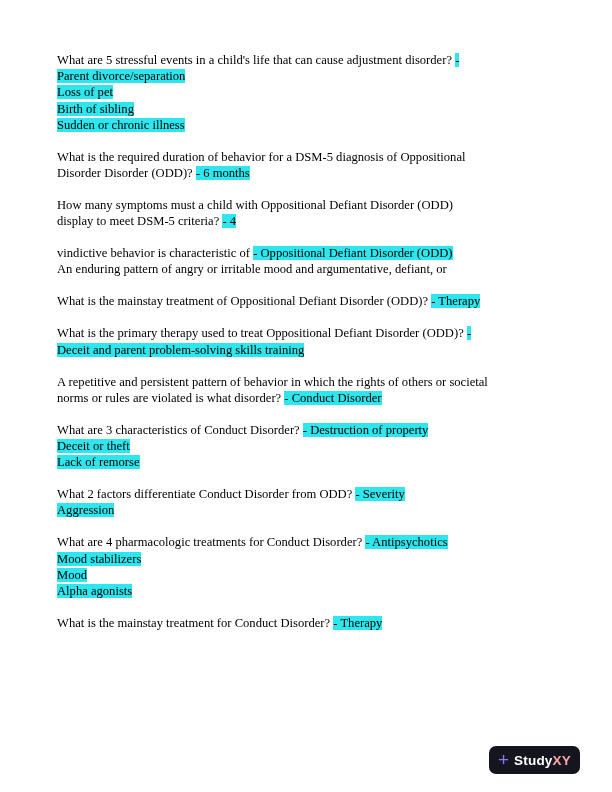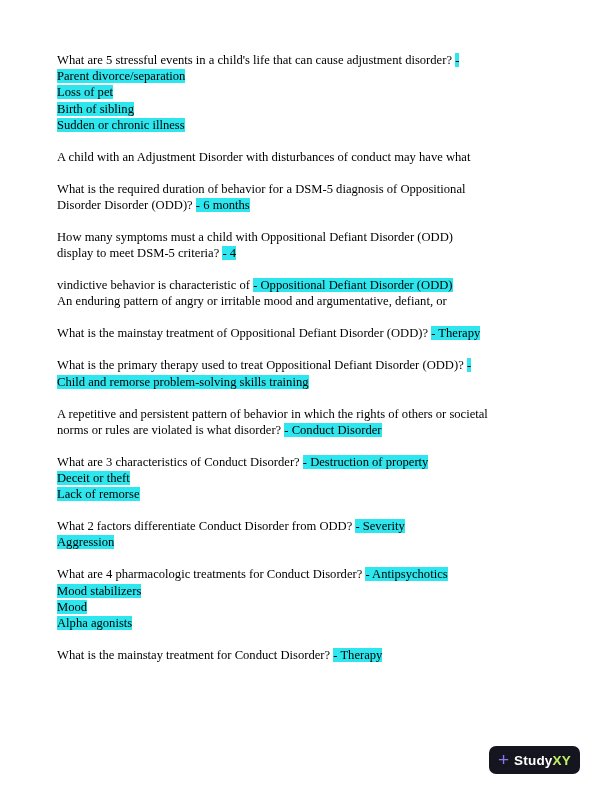--- a/index.html
+++ b/index.html
@@ -57,40 +57,39 @@
 <div class="page" style="background: rgb(255, 255, 255); color: rgb(0, 0, 0);">
   <div class="content" id="flashcard-list">
       <div class="card">
         <div class="line"><span>What are 5 stressful events in a child's life that can cause adjustment disorder? </span><span class="hl">-</span></div>
         <div class="line"><span class="hl">Parent divorce/separation</span></div>
         <div class="line"><span class="hl">Loss of pet</span></div>
         <div class="line"><span class="hl">Birth of sibling</span></div>
         <div class="line"><span class="hl">Sudden or chronic illness</span></div>
       </div>
       <div class="card">
-        <div class="line"><span>A child with an Adjustment Disorder with disturbances of conduct may have what</span></div>
       </div>
       <div class="card">
         <div class="line"><span>What is the required duration of behavior for a DSM-5 diagnosis of Oppositional</span></div>
         <div class="line"><span>Disorder Disorder (ODD)? </span><span class="hl">- 6 months</span></div>
       </div>
       <div class="card">
         <div class="line"><span>How many symptoms must a child with Oppositional Defiant Disorder (ODD)</span></div>
         <div class="line"><span>display to meet DSM-5 criteria? </span><span class="hl">- 4</span></div>
       </div>
       <div class="card">
         <div class="line"><span>vindictive behavior is characteristic of </span><span class="hl">- Oppositional Defiant Disorder (ODD)</span></div>
         <div class="line"><span>An enduring pattern of angry or irritable mood and argumentative, defiant, or</span></div>
       </div>
       <div class="card">
         <div class="line"><span>What is the mainstay treatment of Oppositional Defiant Disorder (ODD)? </span><span class="hl">- Therapy</span></div>
       </div>
       <div class="card">
         <div class="line"><span>What is the primary therapy used to treat Oppositional Defiant Disorder (ODD)? </span><span class="hl">-</span></div>
-        <div class="line"><span class="hl">Child and remorse problem-solving skills training</span></div>
+        <div class="line"><span class="hl">Deceit and parent problem-solving skills training</span></div>
       </div>
       <div class="card">
         <div class="line"><span>A repetitive and persistent pattern of behavior in which the rights of others or societal</span></div>
         <div class="line"><span>norms or rules are violated is what disorder? </span><span class="hl">- Conduct Disorder</span></div>
       </div>
       <div class="card">
         <div class="line"><span>What are 3 characteristics of Conduct Disorder? </span><span class="hl">- Destruction of property</span></div>
         <div class="line"><span class="hl">Deceit or theft</span></div>
         <div class="line"><span class="hl">Lack of remorse</span></div>
       </div>
@@ -103,15 +102,15 @@
         <div class="line"><span class="hl">Mood stabilizers</span></div>
         <div class="line"><span class="hl">Mood</span></div>
         <div class="line"><span class="hl">Alpha agonists</span></div>
       </div>
       <div class="card">
         <div class="line"><span>What is the mainstay treatment for Conduct Disorder? </span><span class="hl">- Therapy</span></div>
       </div>
     </div>
   <div class="logo" id="logo" style="background: rgb(21, 21, 31);">
     <span class="plus" id="logo-plus" style="color: rgb(140, 119, 243);">+</span>
-    <span class="brand"><span id="brand-primary" style="color: rgb(255, 255, 255);">Study</span><span id="brand-accent" style="color: #bef264;">XY</span></span>
+    <span class="brand"><span id="brand-primary" style="color: rgb(255, 255, 255);">Study</span><span id="brand-accent" style="color: #fca5a5;">XY</span></span>
   </div>
 </div>
 
 </body></html>

